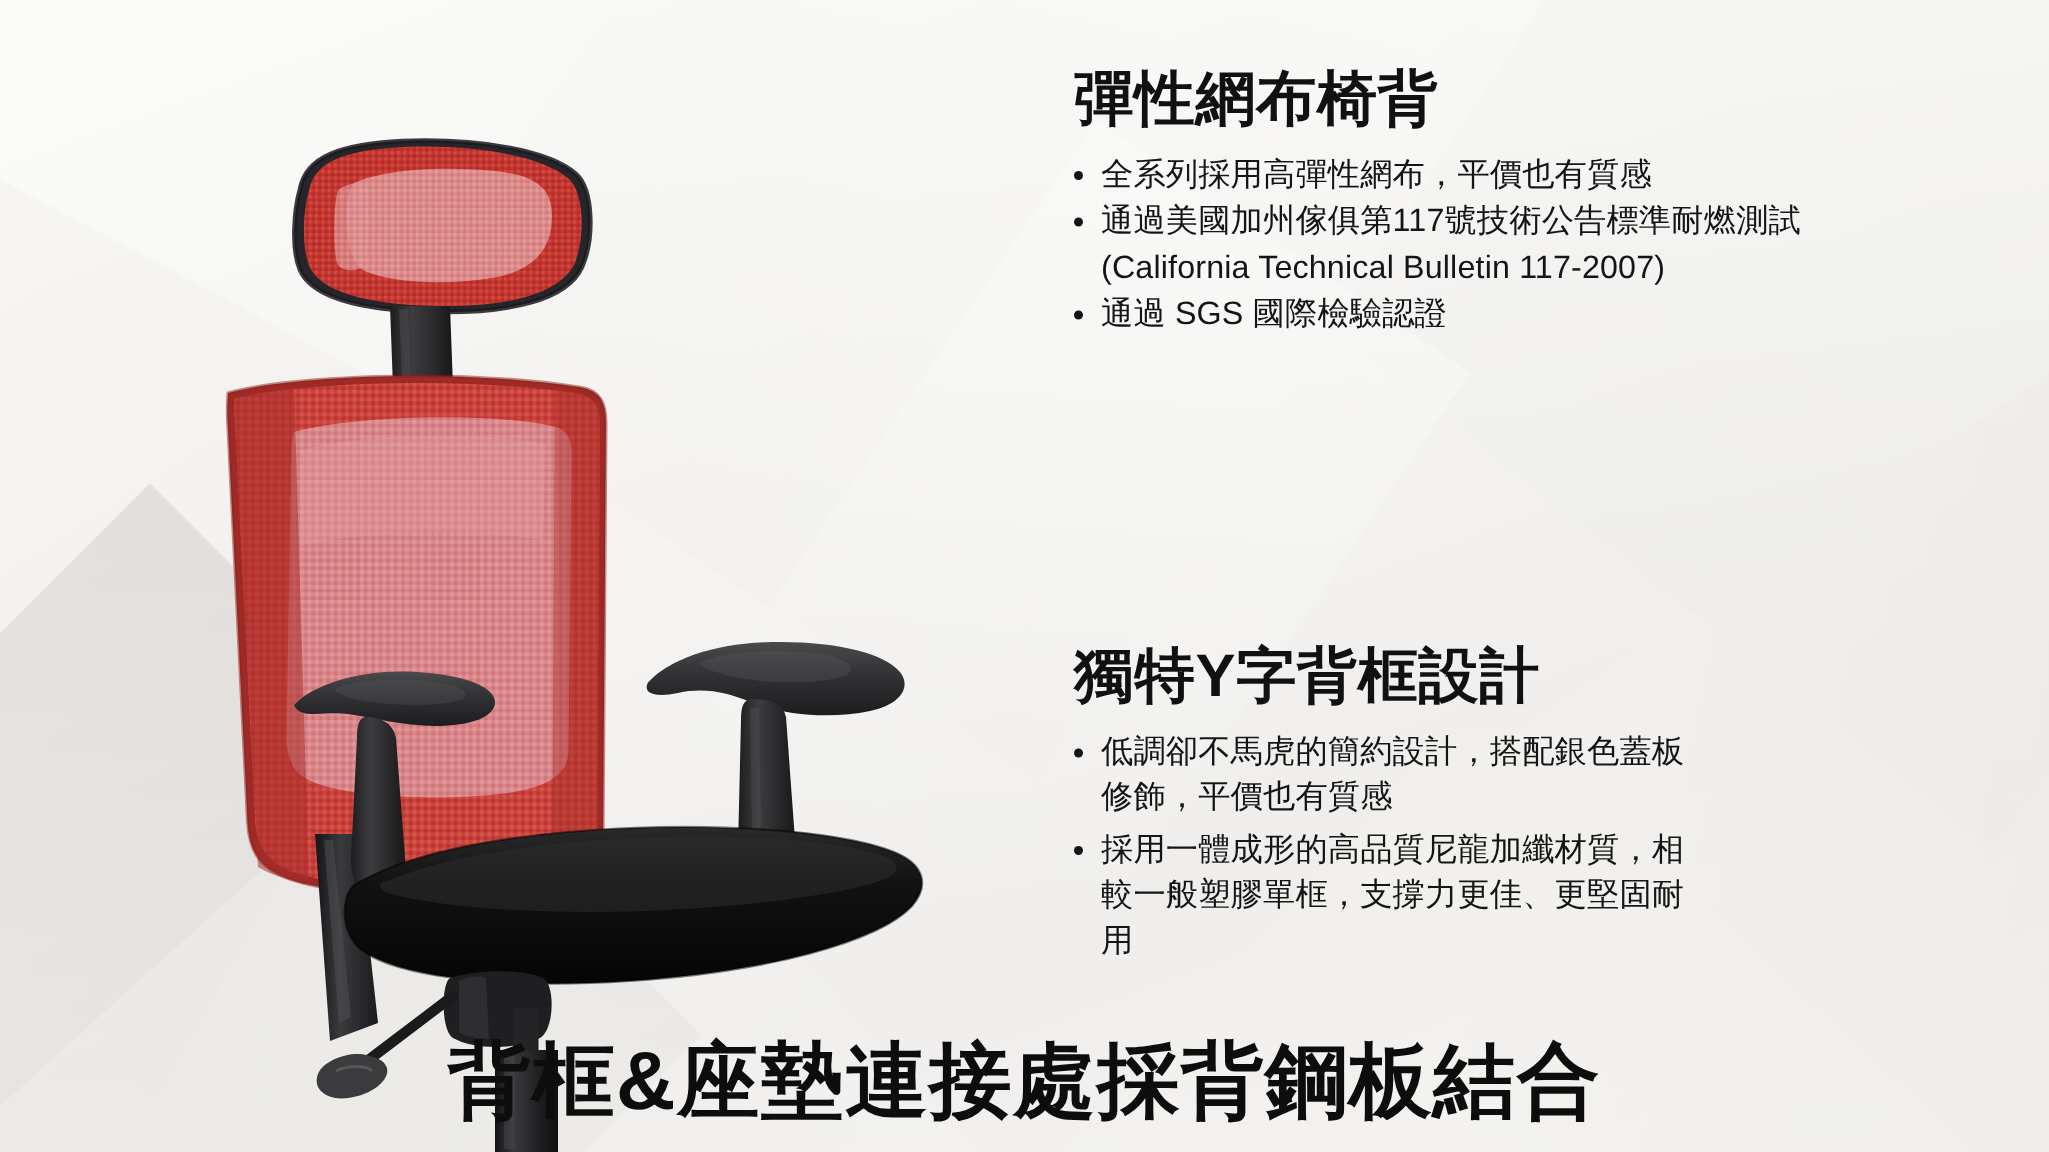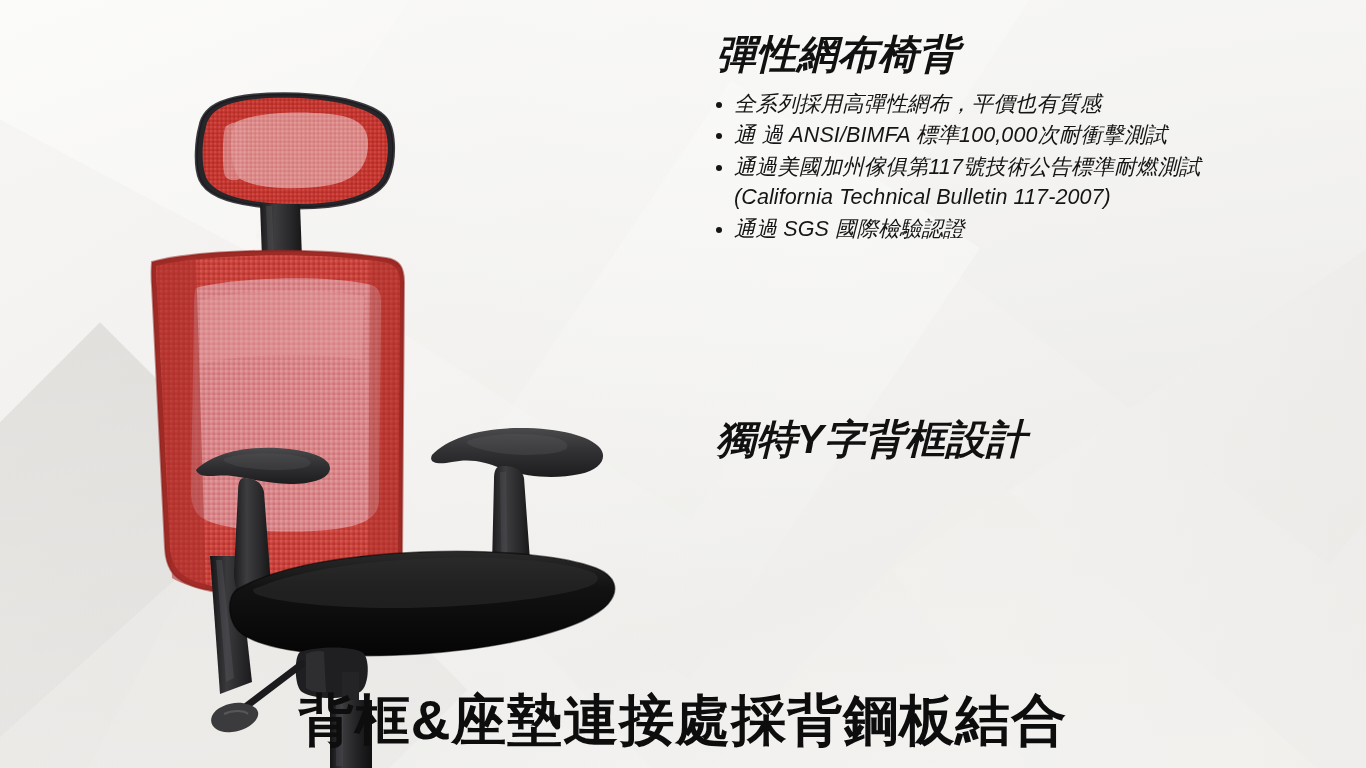--- a/index.html
+++ b/index.html
@@ -71,22 +71,22 @@
   #chair {
     position: absolute;
     left: 0px; top: 0px;
     width: 660px; height: 768px;
   }
   #chair svg { display:block; width: 660px; height: 768px; }
 
   
   #content {
     position: absolute;
-    left: 700px; top: 0;
-    width: 666px; height: 584px; font-style: italic;
+    left: 700px; top: 12px;
+    width: 666px; height: 584px;
   }
   .section { position: absolute; left: 0; width: 560px; }
   #sec-mesh  { top: 32px; }
   #sec-frame { top: 417px; }
 
   .sec-title {
     font-weight: 700;
     font-size: 40px;
     line-height: 1.12;
     letter-spacing: 0.5px;
@@ -317,33 +317,38 @@
 
   <div id="content">
 
     <div class="section" id="sec-mesh">
       <h2 class="sec-title">彈性網布椅背</h2>
       <ul class="bullets">
         <li>
           <span class="txt">全系列採用高彈性網布，平價也有質感</span>
         </li>
         <li>
-          <span class="txt">通 過  ANSI/BIMFA  標準100,000次耐衝擊測試</span>
-        </li>
-        <li>
           <span class="txt">通過美國加州傢俱第117號技術公告標準耐燃測試(California Technical Bulletin 117-2007)</span>
         </li>
         <li>
           <span class="txt">通過 SGS 國際檢驗認證</span>
         </li>
       </ul>
     </div>
 
     <div class="section" id="sec-frame">
       <h2 class="sec-title">獨特Y字背框設計</h2>
+      <ul class="bullets">
+        <li class="narrow">
+          <span class="txt">低調卻不馬虎的簡約設計，搭配銀色蓋板修飾，平價也有質感</span>
+        </li>
+        <li class="narrow">
+          <span class="txt">採用一體成形的高品質尼龍加纖材質，相較一般塑膠單框，支撐力更佳、更堅固耐用</span>
+        </li>
+      </ul>
     </div>
   </div>
 
   <div id="banner">
     <div class="banner-title">背框&amp;座墊連接處採背鋼板結合</div>
   </div>
 
 </div>
 
 </body></html>

